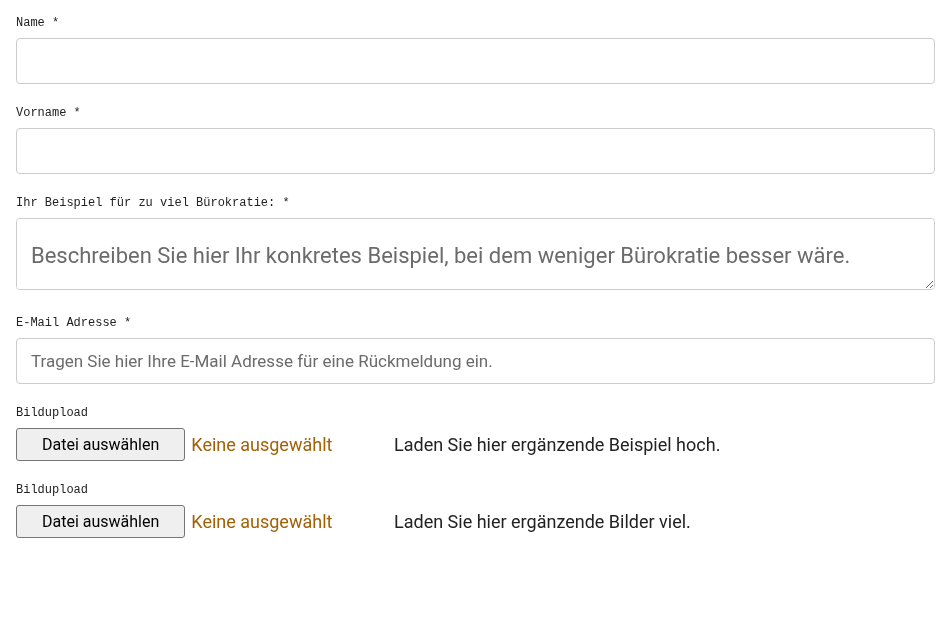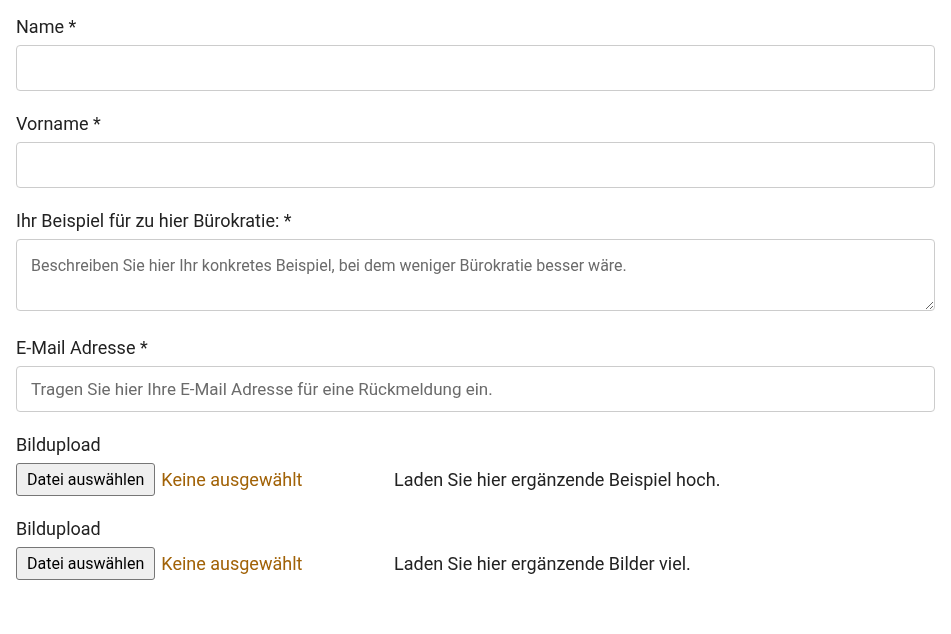--- a/index.html
+++ b/index.html
@@ -13,65 +13,66 @@
       padding: 16px;
       color: #222;
       font-size: 18px;
       width: 951px;
     }
     .form-group {
       margin-bottom: 22px;
     }
     .form-label {
       display: block;
-      font-size: 18px;
+      font-size: 12px;
       color: #222;
       margin-bottom: 8px;
       font-weight: 400;
+      font-family: Liberation Mono, monospace;
     }
     .form-input {
       width: 100%;
       height: 46px;
       padding: 4px 14px;
       font-size: 17px;
       border: 1px solid #ccc;
       border-radius: 4px;
       background: #fff;
       color: #222;
       font-family: inherit;
     }
     .form-input::placeholder {
       color: #6b6b6b;
     }
     .form-textarea {
       width: 100%;
       height: 72px;
-      padding: 16px 14px;
-      font-size: 16px;
+      padding: 24px 14px;
+      font-size: 22px;
       border: 1px solid #ccc;
       border-radius: 4px;
       background: #fff;
       color: #0f172a;
       font-family: inherit;
       resize: both;
     }
     .form-textarea::placeholder {
       color: #6b6b6b;
     }
     .upload-row {
       display: flex;
       align-items: center;
       gap: 8px;
       margin-top: 4px;
     }
     .file-button {
       background: #efefef;
       border: 1px solid #767676;
       border-radius: 3px;
-      padding: 6px 10px;
+      padding: 6px 25px;
       font-size: 16px;
       font-family: inherit;
       cursor: pointer;
       color: #000;
     }
     .file-status {
       font-size: 18px;
       color: #a16207;
       margin-right: 40px;
     }
@@ -93,21 +94,21 @@
   <label class="form-label">Name *</label>
   <input type="text" class="form-input" value="" style="">
 </div>
 
 <div class="form-group">
   <label class="form-label">Vorname *</label>
   <input type="text" class="form-input" value="" style="">
 </div>
 
 <div class="form-group">
-  <label class="form-label">Ihr Beispiel für zu hier Bürokratie: *</label>
+  <label class="form-label">Ihr Beispiel für zu viel Bürokratie: *</label>
   <textarea class="form-textarea" placeholder="Beschreiben Sie hier Ihr konkretes Beispiel, bei dem weniger Bürokratie besser wäre." style=""></textarea>
 </div>
 
 <div class="form-group">
   <label class="form-label">E-Mail Adresse *</label>
   <input type="text" class="form-input" placeholder="Tragen Sie hier Ihre E-Mail Adresse für eine Rückmeldung ein." style="">
 </div>
 
 <div class="form-group">
   <label class="form-label">Bildupload</label>

